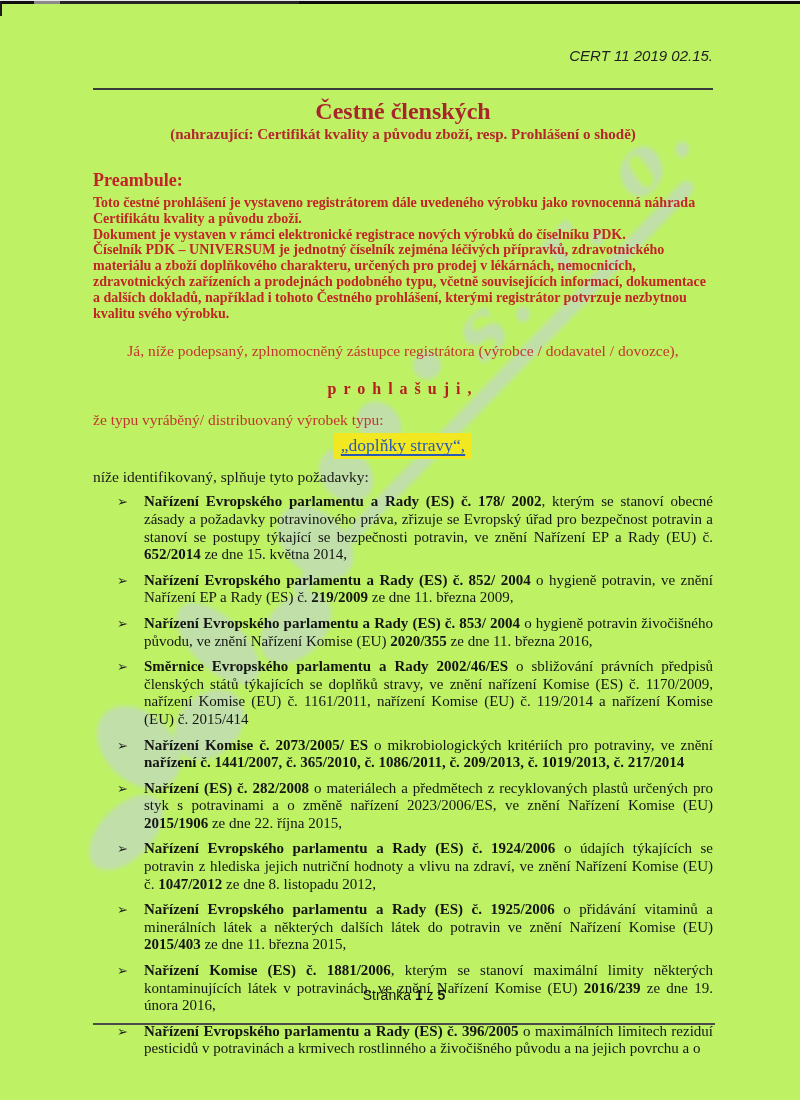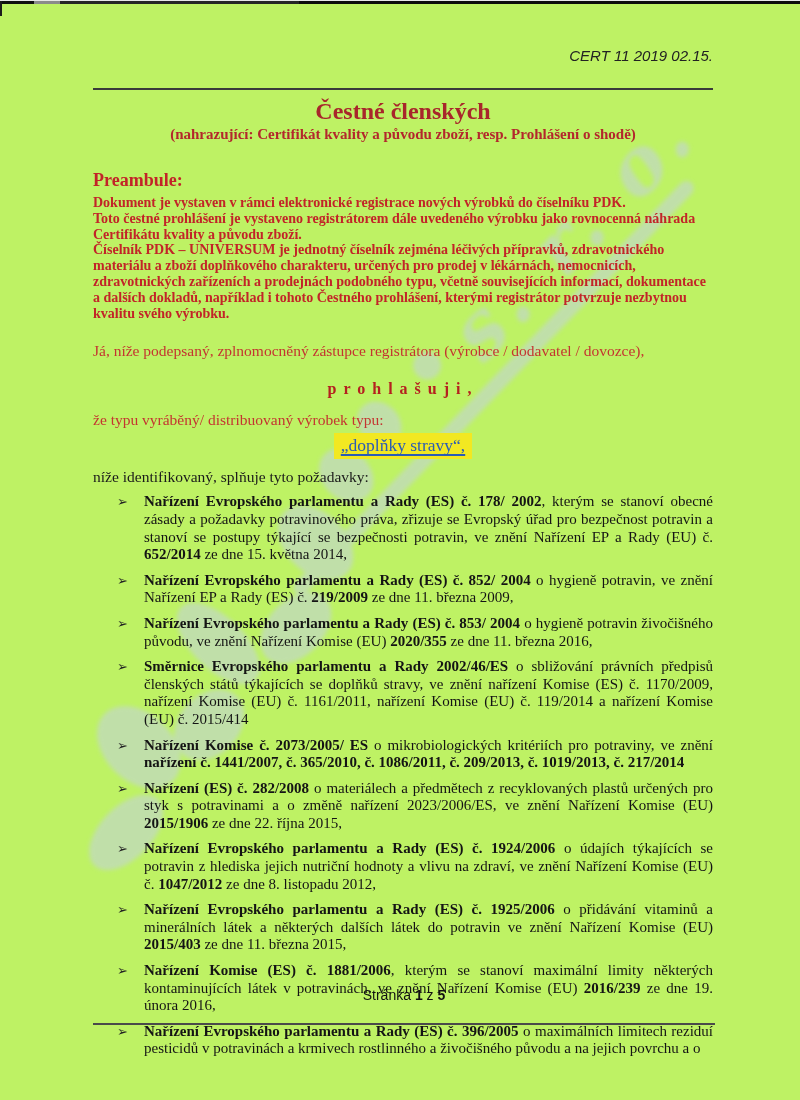--- a/index.html
+++ b/index.html
@@ -14,21 +14,21 @@
   .watermark{position:absolute;inset:0;pointer-events:none;}
   .content{position:relative;margin:0 87px 0 93px;width:620px;}
   .doc-code{padding-top:46px;text-align:right;
     font-family:"Liberation Sans",sans-serif;font-style:italic;font-size:15px;color:#222;}
   .rule-top{border:none;border-top:2px solid #3a3a3a;margin:24px 0 0 0;}
   .title{margin:8px 0 0 0;text-align:center;font-size:24px;font-weight:bold;color:#a8262b;}
   .subtitle{margin:1px 0 0 0;text-align:center;font-size:15px;font-weight:bold;color:#b3272c;}
   .preamble-head{margin:27px 0 0 0;font-size:18px;font-weight:bold;color:#c22428;}
   .preamble{margin:4px 0 0 0;font-size:14px;font-weight:bold;color:#c22428;line-height:15.8px;}
   .preamble p{margin:0;}
-  .declarant{margin:21px 0 0 0;font-size:15.5px;color:#c43530;}
+  .declarant{margin:21px 0 0 0;text-align:center;font-size:15.5px;color:#c43530;}
   .declare-word{margin:20px 0 0 0;text-align:center;font-size:16px;font-weight:bold;
     letter-spacing:7px;color:#b5201f;}
   .product-line{margin:13px 0 0 0;font-size:15.5px;color:#c43530;}
   .hl-row{margin:4px 0 0 0;text-align:center;}
   .hl{display:inline-block;background:#f2e822;color:#2b5cb5;font-weight:normal;font-size:17.5px;
     padding:2px 7px 3px 7px;text-decoration:underline;text-decoration-thickness:2px;
     text-underline-offset:3px;}
   .below-line{margin:9px 0 0 0;font-size:15.5px;color:#1a1a1a;}
   ul.reqs{list-style:none;margin:7px 0 0 0;padding:0;}
   ul.reqs li{position:relative;padding-left:51px;margin:0 0 8px 0;
@@ -71,22 +71,22 @@
   <div class="content">
     <div class="doc-code">CERT 11 2019 02.15.</div>
 
     <hr class="rule-top">
 
     <h1 class="title">Čestné členských</h1>
     <div class="subtitle">(nahrazující: Certifikát kvality a původu zboží, resp. Prohlášení o shodě)</div>
 
     <h2 class="preamble-head">Preambule:</h2>
     <div class="preamble">
+        <p>Toto čestné prohlášení je vystaveno registrátorem dále uvedeného výrobku jako rovnocenná náhrada Certifikátu kvality a původu zboží.</p>
         <p>Dokument je vystaven v rámci elektronické registrace nových výrobků do číselníku PDK.</p>
-        <p>Toto čestné prohlášení je vystaveno registrátorem dále uvedeného výrobku jako rovnocenná náhrada Certifikátu kvality a původu zboží.</p>
         <p>Číselník PDK – UNIVERSUM je jednotný číselník zejména léčivých přípravků, zdravotnického materiálu a zboží doplňkového charakteru, určených pro prodej v lékárnách, nemocnicích, zdravotnických zařízeních a prodejnách podobného typu, včetně souvisejících informací, dokumentace a dalších dokladů, například i tohoto Čestného prohlášení, kterými registrátor potvrzuje nezbytnou kvalitu svého výrobku.</p>
       </div>
 
     <p class="declarant">Já, níže podepsaný, zplnomocněný zástupce registrátora (výrobce / dodavatel / dovozce),</p>
     <p class="declare-word">prohlašuji,</p>
     <p class="product-line">že typu vyráběný/ distribuovaný výrobek typu:</p>
 
     <div class="hl-row">
       <span class="hl">„doplňky stravy“,</span>
     </div>

